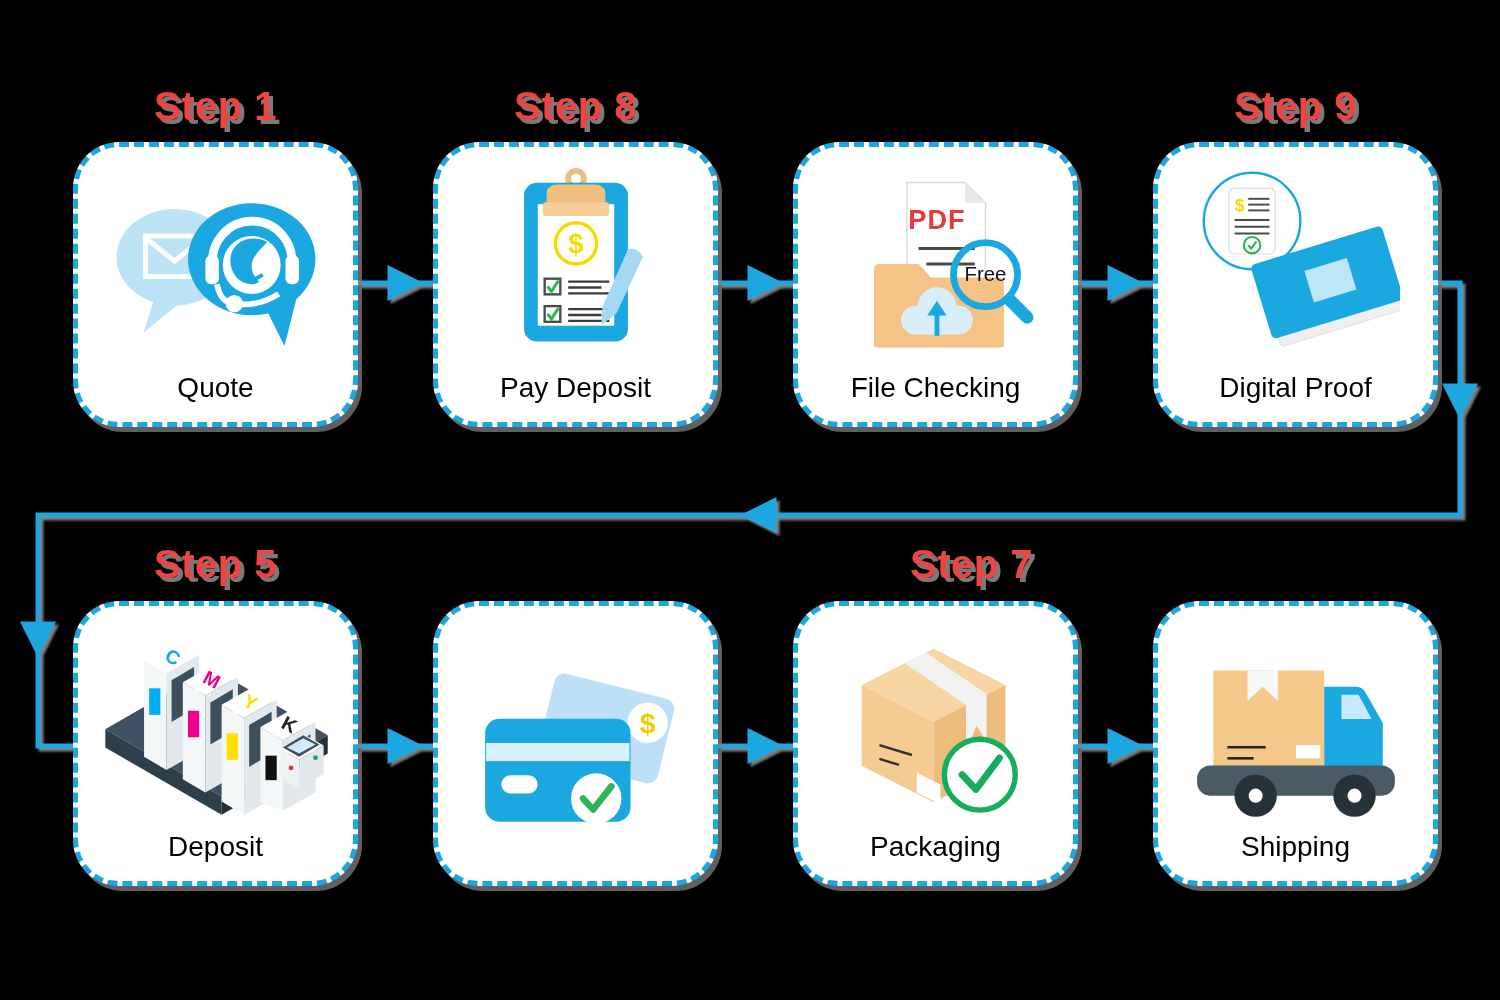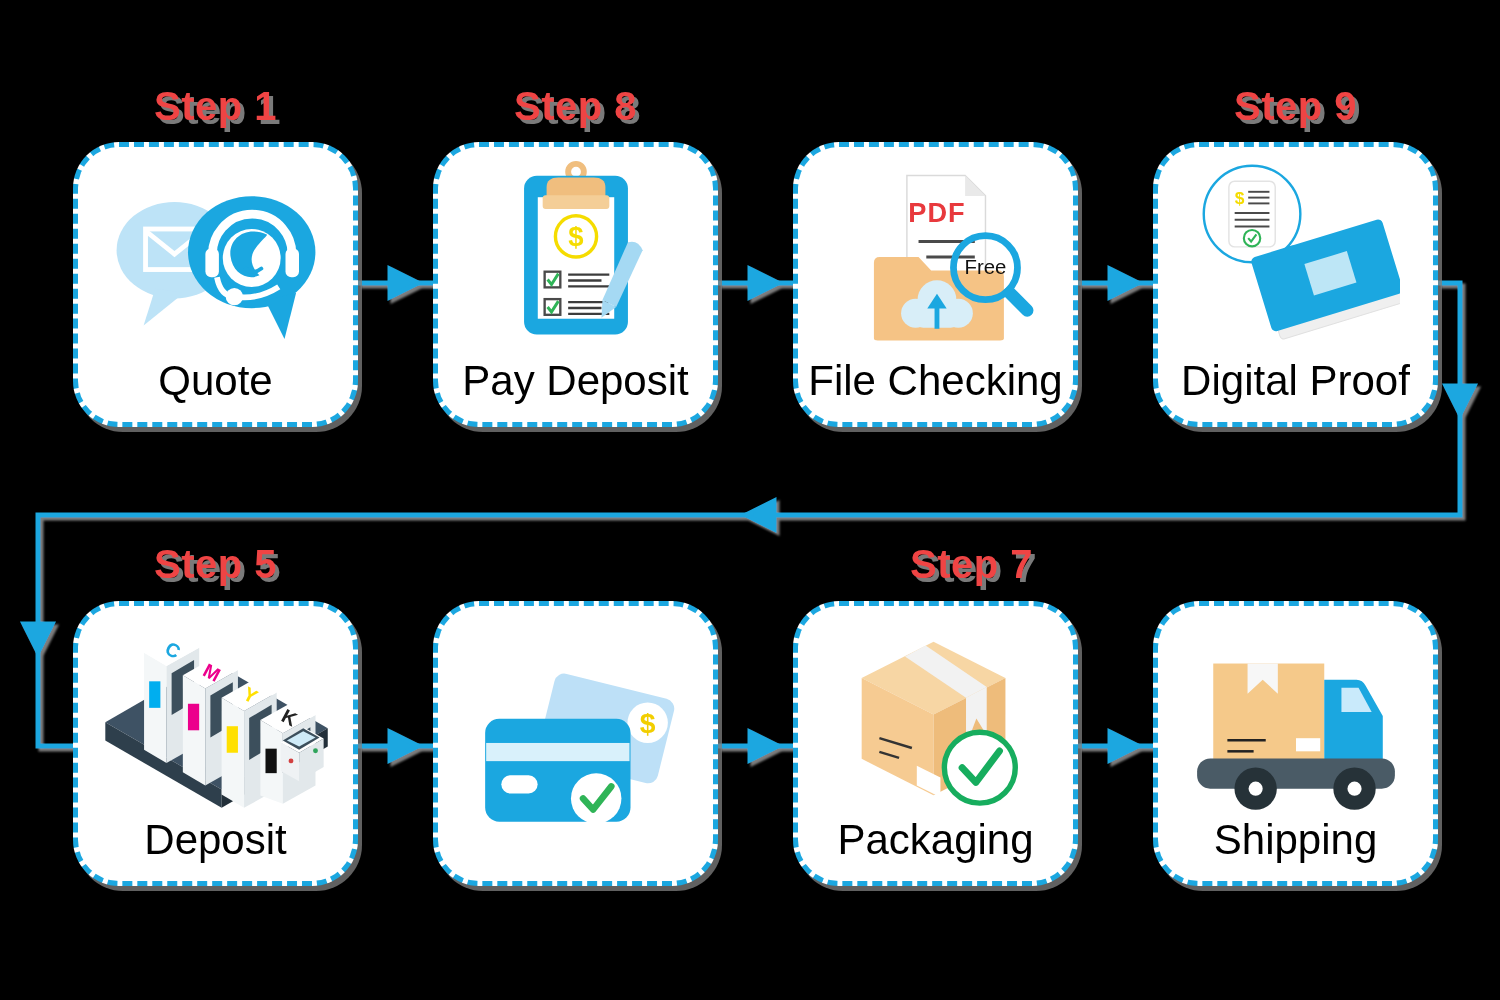--- a/index.html
+++ b/index.html
@@ -13,21 +13,21 @@
     font-size:40px;font-weight:bold;color:#ef4444;
     text-shadow:4px 4px 0 #7a7a7a;letter-spacing:.5px;
   }
   .card{
     position:absolute;width:285px;height:285px;box-sizing:border-box;
     background:#fff;border:5px dashed #1BA7E0;border-radius:46px;
     display:flex;flex-direction:column;align-items:center;
     box-shadow:4px 5px 0 rgba(128,128,128,.75);
   }
   .icon-wrap{flex:1;display:flex;align-items:center;justify-content:center;padding-top:6px;}
-  .card-label{font-size:42px;color:#000;margin-bottom:20px;line-height:1;}
+  .card-label{font-size:28px;color:#000;margin-bottom:20px;line-height:1;}
   svg text{font-family:"Liberation Sans", sans-serif;}
   .connectors{position:absolute;inset:0;pointer-events:none;}
 </style>
 </head>
 <body>
 
 <div class="stage">
 
   <svg class="connectors" width="1500" height="1000" viewBox="0 0 1500 1000">
     <defs>

